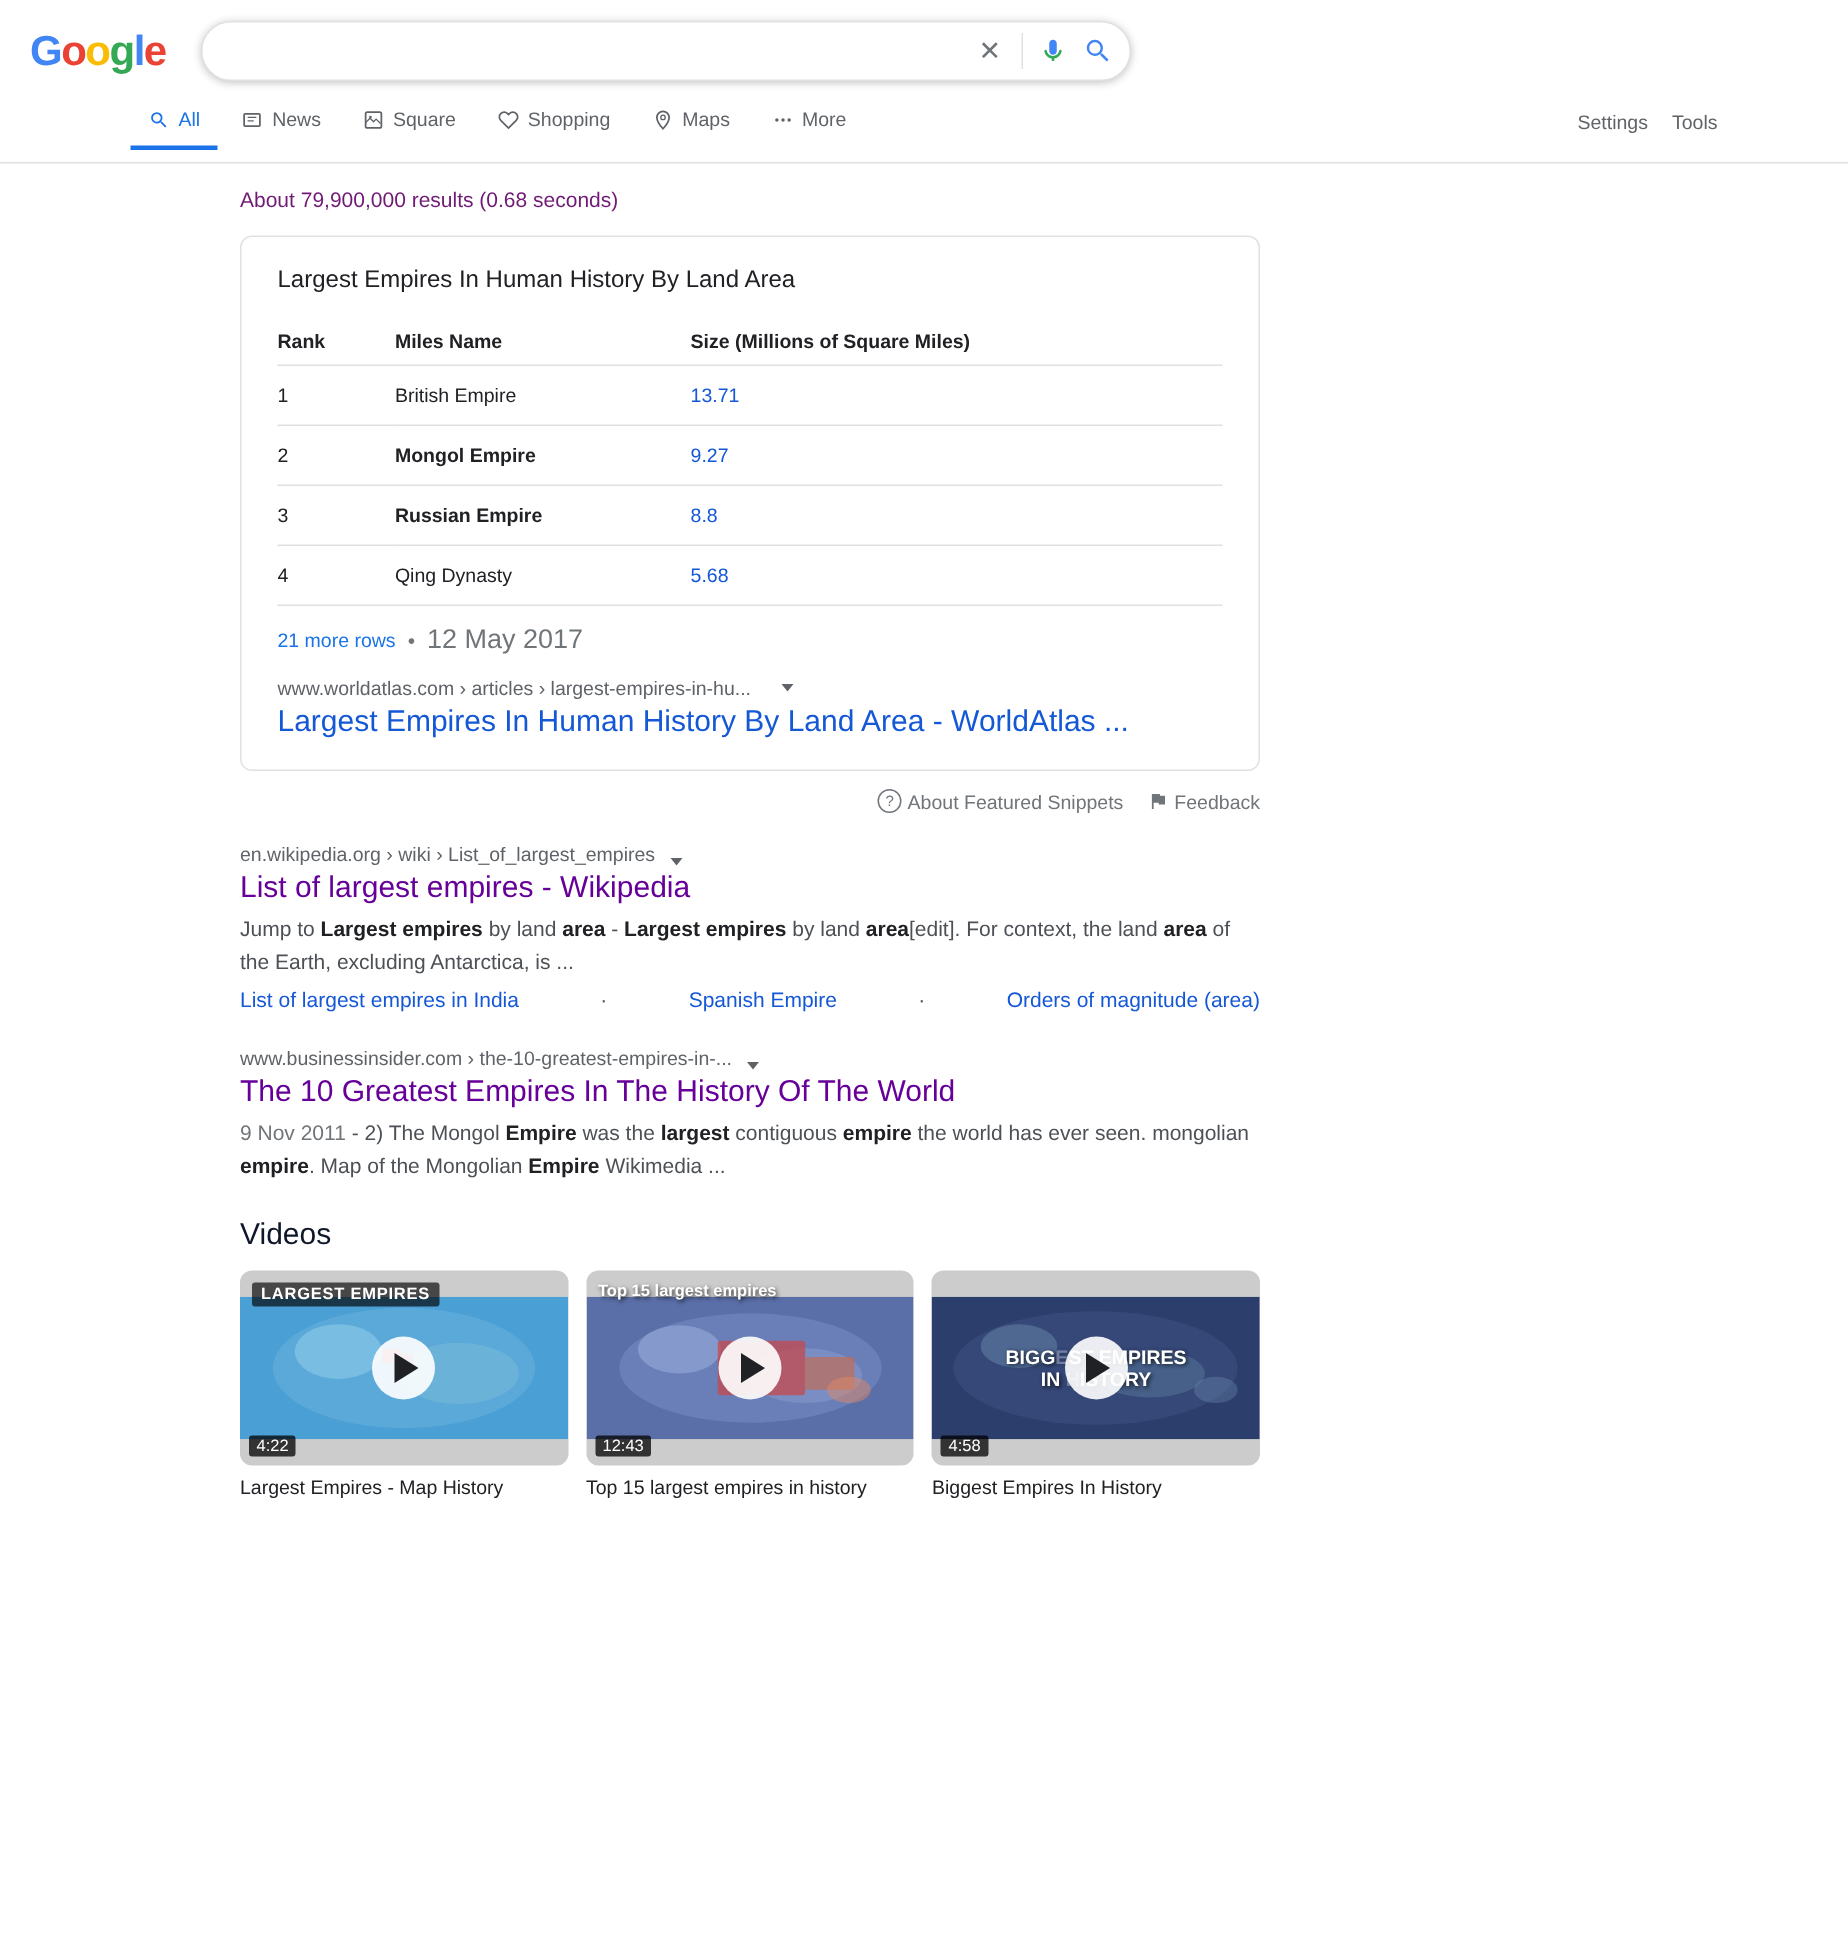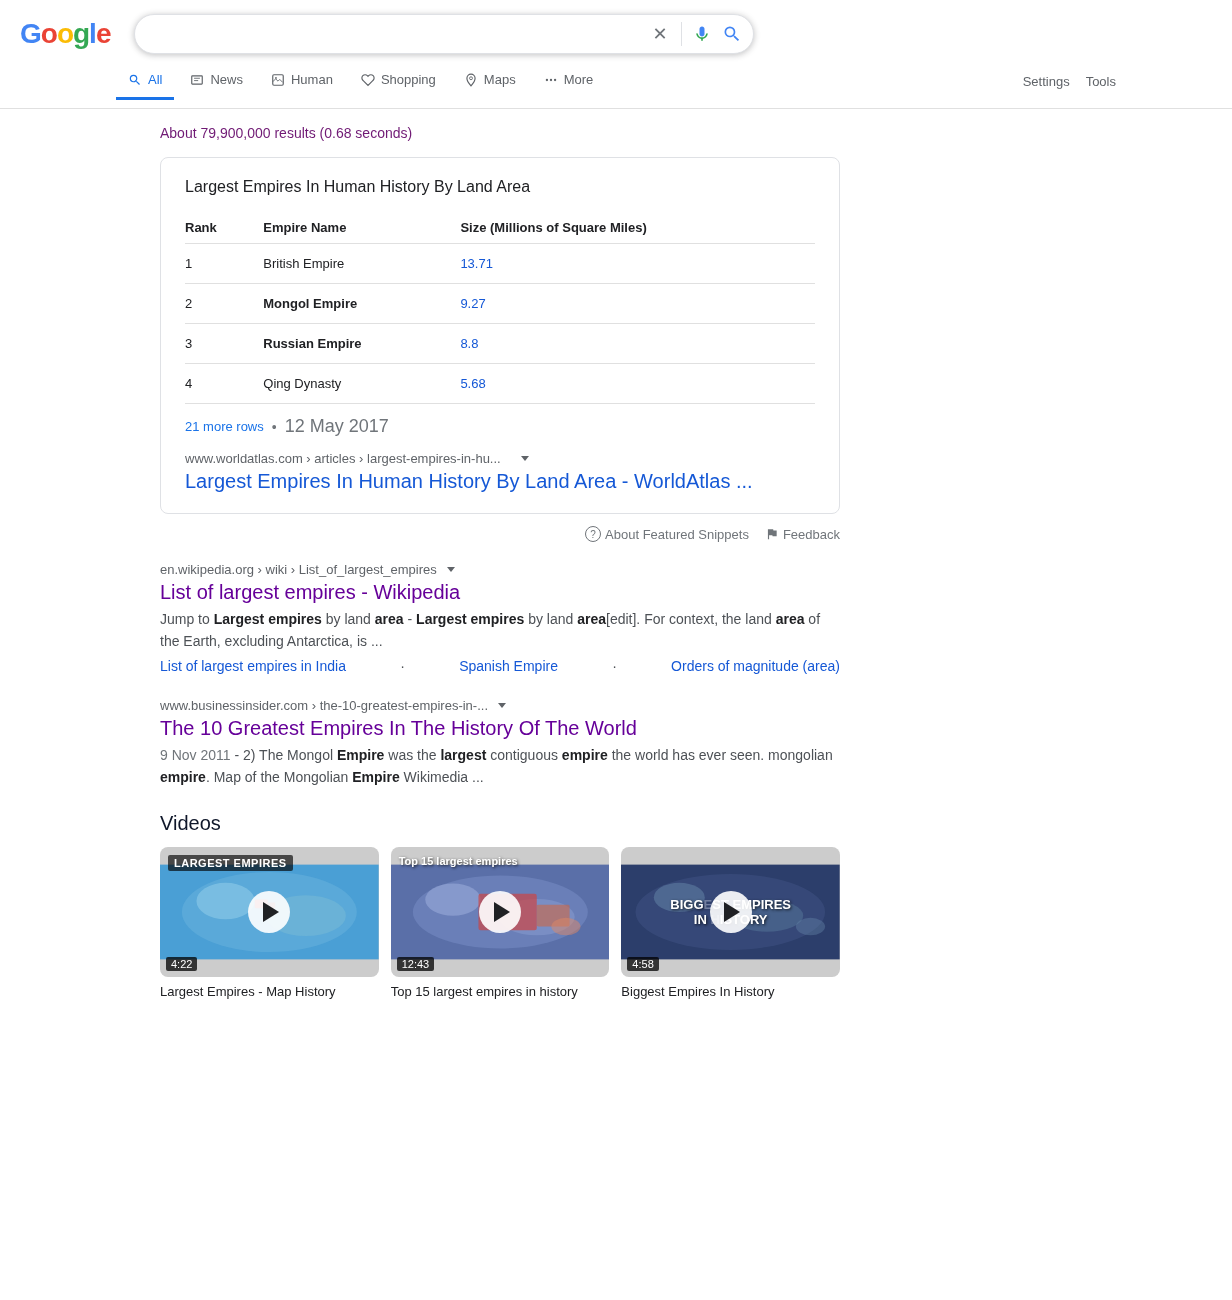--- a/index.html
+++ b/index.html
@@ -23,21 +23,21 @@
       padding: 10px 50px 10px 20px;
       font-size: 16px;
       outline: none;
       box-shadow: 0 1px 6px rgba(32,33,36,.28);
       color: #202124;
     }
     .search-icons { position: absolute; right: 12px; top: 50%; transform: translateY(-50%); display: flex; gap: 10px; align-items: center; }
     .icon-btn { cursor: pointer; background: none; border: none; padding: 0; display: flex; align-items: center; }
 
     
-    .nav-tabs { display: flex; align-items: center; padding: 8px 116px; border-bottom: 1px solid #e0e0e0; gap: 4px; }
+    .nav-tabs { display: flex; align-items: center; padding: 8px 87px; border-bottom: 1px solid #e0e0e0; gap: 4px; }
     .nav-tab {
       display: flex; align-items: center; gap: 6px;
       padding: 10px 12px;
       font-size: 13px;
       color: #5f6368;
       cursor: pointer;
       border-bottom: 3px solid transparent;
       text-decoration: none;
       white-space: nowrap;
     }
@@ -84,21 +84,21 @@
     .source-url { font-size: 13px; color: #202124; margin-top: 14px; display: flex; align-items: center; gap: 16px; }
     .source-url-text { color: #5f6368; }
     .snippet-link { font-size: 20px; color: #1558d6; text-decoration: none; display: block; margin-top: 4px; }
 
     
     .feedback-row { display: flex; justify-content: flex-end; align-items: center; gap: 16px; margin-top: 8px; color: #70757a; font-size: 13px; max-width: 700px; }
     .feedback-link { display: flex; align-items: center; gap: 4px; cursor: pointer; color: #70757a; }
 
     
     .result { max-width: 700px; margin-bottom: 24px; }
-    .result-url-row { display: flex; align-items: center; gap: 6px; font-size: 13px; color: #202124; margin-bottom: 4px; }
+    .result-url-row { display: flex; align-items: flex-end; gap: 6px; font-size: 13px; color: #202124; margin-bottom: 4px; }
     .result-url-text { color: #5f6368; }
     .result-title { font-size: 20px; color: #1558d6; cursor: pointer; text-decoration: none; }
     .result-snippet { font-size: 14px; color: #4d5156; line-height: 1.58; margin-top: 4px; }
     .result-snippet b { color: #202124; font-weight: bold; }
     .result-links { margin-top: 6px; display: flex; gap: 20px; flex-wrap: wrap; justify-content: space-between; }
     .result-links a { color: #1558d6; font-size: 14px; text-decoration: none; }
     .result-links .separator { color: #4d5156; }
 
     
     .videos-section { max-width: 700px; margin-bottom: 24px; }
@@ -191,21 +191,21 @@
         <line x1="7" y1="13" x2="14" y2="13" stroke="#5f6368" stroke-width="1.5"></line>
       </svg>
     <span>News</span>
   </a>
   <a class="nav-tab">
     <svg width="14" height="14" viewBox="0 0 24 24">
         <rect x="3" y="3" width="18" height="18" rx="2" fill="none" stroke="#5f6368" stroke-width="2"></rect>
         <circle cx="8.5" cy="8.5" r="1.5" fill="#5f6368"></circle>
         <path d="M3 15l5-5 4 4 3-3 5 5" fill="none" stroke="#5f6368" stroke-width="1.5"></path>
       </svg>
-    <span>Human</span>
+    <span>Square</span>
   </a>
   <a class="nav-tab">
     <svg width="14" height="14" viewBox="0 0 24 24">
         <path fill="none" stroke="#5f6368" stroke-width="2" d="M20.84 4.61a5.5 5.5 0 0 0-7.78 0L12 5.67l-1.06-1.06a5.5 5.5 0 0 0-7.78 7.78l1.06 1.06L12 21.23l7.78-7.78 1.06-1.06a5.5 5.5 0 0 0 0-7.78z"></path>
       </svg>
     <span>Shopping</span>
   </a>
   <a class="nav-tab">
     <svg width="14" height="14" viewBox="0 0 24 24">
         <path fill="none" stroke="#5f6368" stroke-width="2" d="M12 2C8.13 2 5 5.13 5 9c0 5.25 7 13 7 13s7-7.75 7-13c0-3.87-3.13-7-7-7z"></path>
@@ -229,21 +229,21 @@
 
 <div class="main">
   <div class="results-count">About 79,900,000 results (0.68 seconds)</div>
 
   <div class="snippet-box">
     <div class="snippet-title">Largest Empires In Human History By Land Area</div>
     <table class="empire-table">
       <thead>
         <tr>
           <th>Rank</th>
-          <th>Empire Name</th>
+          <th>Miles Name</th>
           <th>Size (Millions of Square Miles)</th>
         </tr>
       </thead>
       <tbody id="empire-tbody">
       <tr>
             <td>1</td>
             <td>British Empire</td>
             <td class="size">13.71</td>
           </tr>
           <tr>

